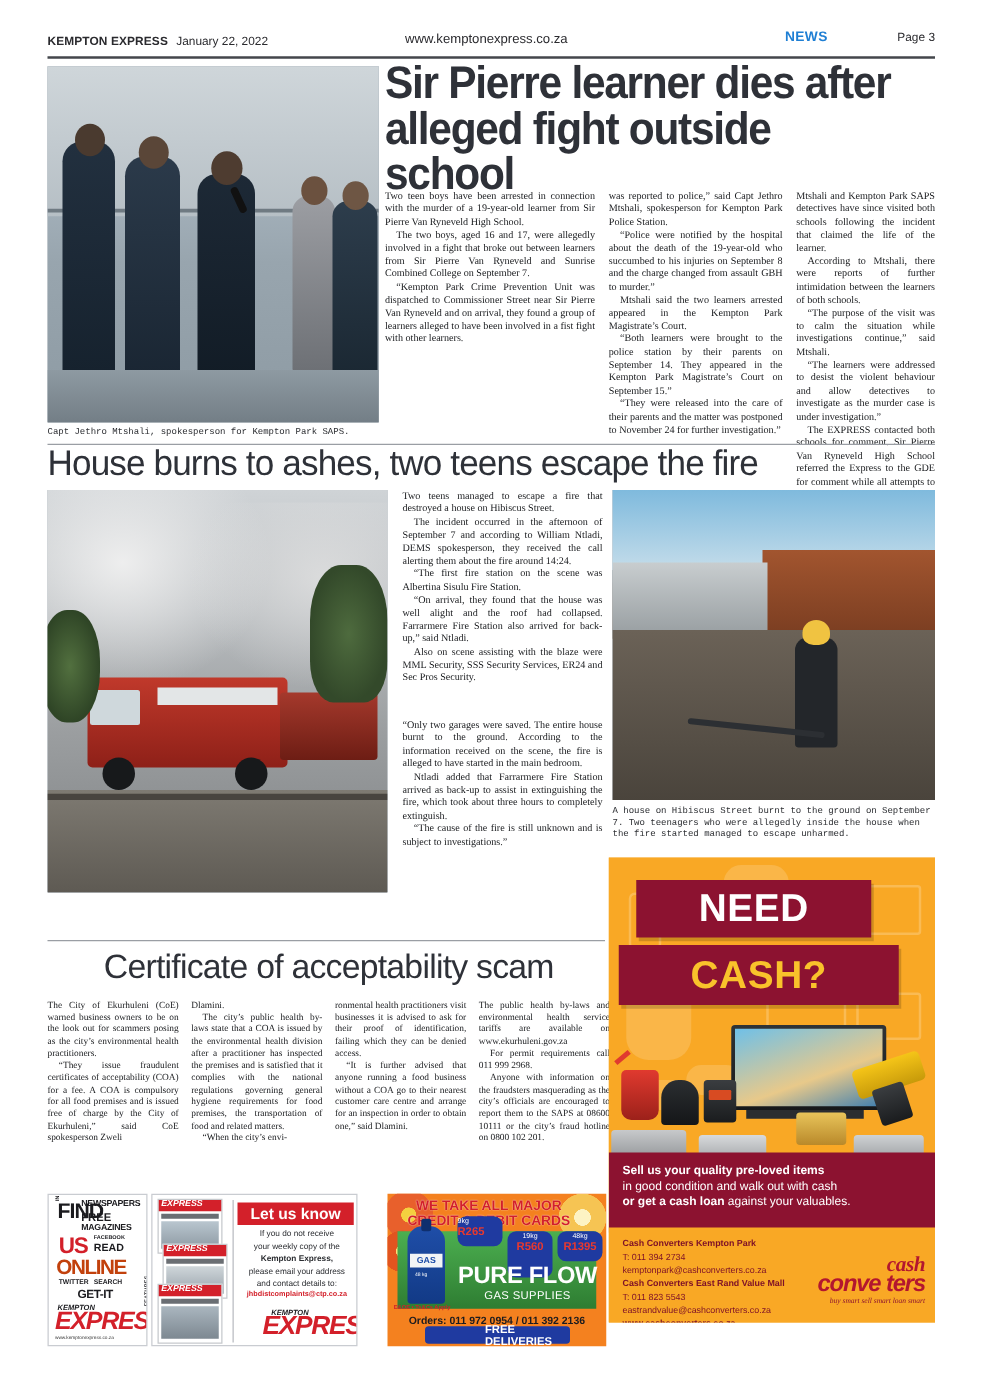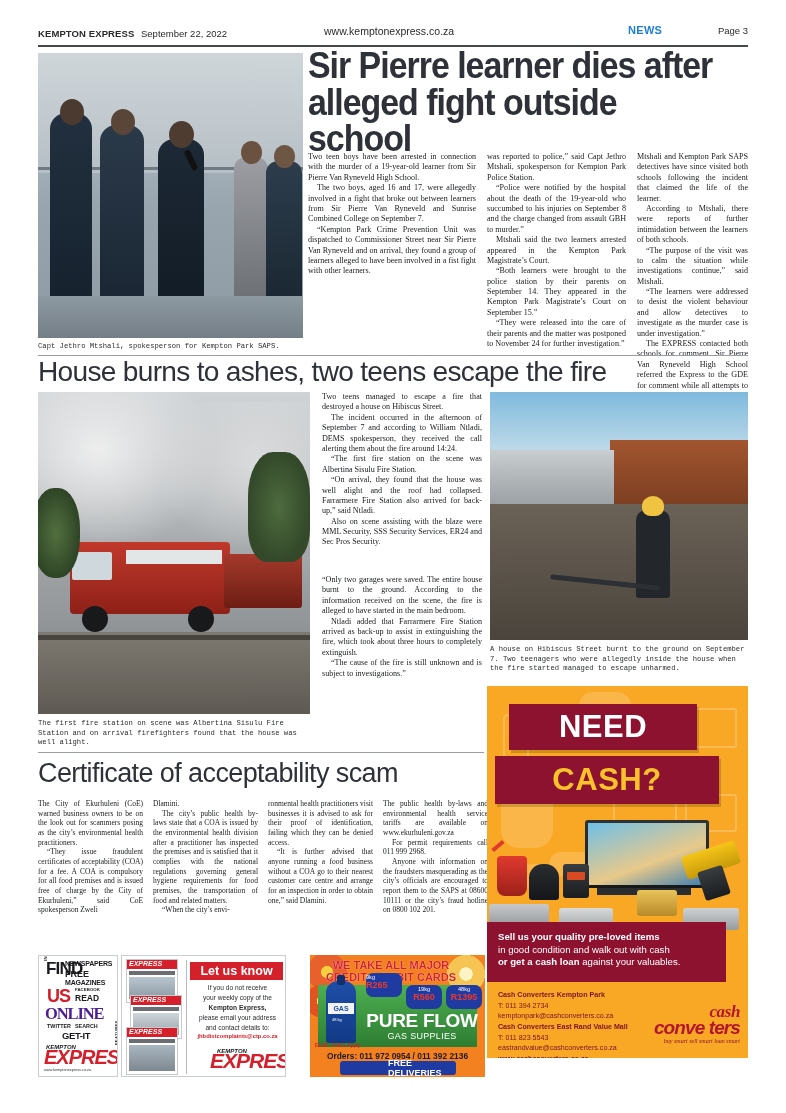--- a/index.html
+++ b/index.html
@@ -66,21 +66,21 @@
     transform:scaleX(0.985); transform-origin:left top;
   }
   .s2c1 { left:322px; top:392px; width:160px; }
   .s2c2 { left:322px; top:575px; width:160px; }
 
   
   .s3-head {
     position:absolute; left:38px; top:760px; width:450px;
     font-family:"Liberation Sans", sans-serif;
     font-weight:400; font-size:27px; line-height:1;
-    letter-spacing:-0.6px; color:#2e3138;
+    letter-spacing:-0.6px; color:#2e3138;text-align:center;
   }
   .s3c { top:799px; width:105px; font-size:7.5px; line-height:1.29; }
   .s3c1 { left:38px; }
   .s3c2 { left:153px; }
   .s3c3 { left:268px; }
   .s3c4 { left:383px; }
 
   
   .cc { position:absolute; left:487px; top:686px; width:261px; height:372px; overflow:hidden; background:#f5a623; }
   .cc-bg { position:absolute; inset:0; background:#f9a825; }
@@ -92,21 +92,21 @@
     display:flex; align-items:center; justify-content:center;
   }
   .cc-need span { font-family:"Liberation Sans", sans-serif; font-weight:700; font-size:31px; color:#fff; letter-spacing:0.5px; }
   .cc-cash {
     left:8px; top:70px; width:224px; height:48px;
     display:flex; align-items:center; justify-content:center;
   }
   .cc-cash span { font-family:"Liberation Sans", sans-serif; font-weight:700; font-size:31px; color:#f9c22b; letter-spacing:0.5px; }
   .cc-products { position:absolute; left:0; top:126px; width:261px; height:120px; }
   .cc-red {
-    position:absolute; left:0; top:236px; width:239px; height:64px; background:#8c1230;
+    position:absolute; left:0; top:236px; width:261px; height:64px; background:#8c1230;
     padding:9px 11px 0 11px;
   }
   .cc-red .l1 { font-family:"Liberation Sans", sans-serif; font-weight:700; font-size:9.6px; color:#fff; line-height:1.32;}
   .cc-red .l2 { font-family:"Liberation Sans", sans-serif; font-size:9.6px; color:#fff; line-height:1.32;}
   .cc-red .l2 b { font-weight:700; }
   .cc-foot { position:absolute; left:0; top:296px; width:261px; height:76px; background:#f9a825; padding:8px 11px; }
   .cc-foot .bold { font-family:Liberation Sans, sans-serif; font-weight:700; font-size:7.1px; color:#7d1028; line-height:1.5;}
   .cc-foot .norm { font-family:"Liberation Sans", sans-serif; font-size:7.1px; color:#7d1028; line-height:1.5;}
   .cc-logo { position:absolute; right:8px; bottom:14px; width:118px; text-align:right; }
   .cc-logo .l-cash { font-family:"Liberation Serif", serif; font-style:italic; font-weight:700; font-size:17px; color:#b3162f; line-height:.85; letter-spacing:-.4px;}
@@ -127,21 +127,21 @@
   .vrule { position:absolute; width:1px; background:#b9bcc1; }
 </style>
 </head>
 <body>
 
 <div class="page">
 
   <div class="masthead">
     <div class="mh-left">
       <span class="paper-name">KEMPTON EXPRESS</span>
-      <span style="margin-left:4px;">September 22, 2022</span>
+      <span style="margin-left:4px;">January 22, 2022</span>
     </div>
     <div class="mh-url">www.kemptonexpress.co.za</div>
     <div class="mh-news">NEWS</div>
     <div class="mh-page">Page 3</div>
   </div>
   <div class="mh-rule"></div>
 
   <div class="photo" style="left:38px; top:53px; width:265px; height:285px;">
     <div class="grad" style="background:
         linear-gradient(180deg,#b9c4cc 0%,#a9b6c0 28%,#98a5ae 55%,#8d9aa3 100%);"></div>
@@ -242,21 +242,20 @@
     <div style="position:absolute; left:0; top:112px; width:100%; height:136px; background:linear-gradient(180deg,#6b6257,#4a443c);"></div>
 
     <div style="position:absolute; left:146px; top:118px; width:34px; height:88px; background:#23262a; border-radius:10px 10px 3px 3px;"></div>
     <div style="position:absolute; left:152px; top:104px; width:22px; height:20px; background:#f0c341; border-radius:50% 50% 40% 40%;"></div>
 
     <div style="position:absolute; left:60px; top:188px; width:110px; height:5px; background:#2c2f33; border-radius:3px; transform:rotate(6deg);"></div>
   </div>
 
   <div class="cap" style="left:490px; top:645px; width:258px;">A house on Hibiscus Street burnt to the ground on September 7. Two teenagers who were allegedly inside the house when the fire started managed to escape unharmed.</div>
 
-  <div class="cap" style="left:38px; top:719px; width:272px;">The first fire station on scene was Albertina Sisulu Fire Station and on arrival firefighters found that the house was well alight.</div>
 
   <div class="rule-thin" style="left:38px; top:752px; width:446px;"></div>
   <div class="s3-head">Certificate of acceptability scam</div>
 
   <div class="col s3c s3c1">
     <p class="first">The City of Ekurhuleni (CoE) warned business owners to be on the look out for scammers posing as the city’s environmental health practitioners.</p>
     <p>“They issue fraudulent certificates of acceptability (COA) for a fee. A COA is compulsory for all food premises and is issued free of charge by the City of Ekurhuleni,” said CoE spokesperson Zweli</p>
   </div>
   <div class="col s3c s3c2">
     <p class="first">Dlamini.</p>
@@ -341,21 +340,21 @@
   <div class="ad ad1 adbox">
     <div class="inner">
       <div style="position:absolute; left:1px; top:2px; transform:rotate(-90deg); transform-origin:left top; font-family:'Liberation Sans',sans-serif; font-size:4.2px; font-weight:700; letter-spacing:.3px; width:40px;">INSTAGRAM</div>
       <div style="position:absolute; left:4px; top:1px; font-family:'Liberation Sans',sans-serif; font-weight:700; font-size:17px; color:#1b1b1f; letter-spacing:-.8px; line-height:1;">FIND</div>
       <div style="position:absolute; left:23px; top:1px; font-family:'Liberation Sans',sans-serif; font-weight:700; font-size:7px; letter-spacing:-.2px;">NEWSPAPERS</div>
       <div style="position:absolute; left:23px; top:10px; font-family:'Liberation Sans',sans-serif; font-weight:700; font-size:9px;">FREE</div>
       <div style="position:absolute; left:23px; top:20px; font-family:'Liberation Sans',sans-serif; font-weight:700; font-size:7px; letter-spacing:-.2px;">MAGAZINES</div>
       <div style="position:absolute; left:5px; top:28px; font-family:'Liberation Sans',sans-serif; font-weight:700; font-size:18px; color:#d3202a; line-height:1; letter-spacing:-1px;">US</div>
       <div style="position:absolute; left:33px; top:28px; font-family:'Liberation Sans',sans-serif; font-weight:700; font-size:4.4px;">FACEBOOK</div>
       <div style="position:absolute; left:33px; top:34px; font-family:'Liberation Sans',sans-serif; font-weight:700; font-size:8.5px;">READ</div>
-      <div style="position:absolute; left:3px; top:47px; font-family:Liberation Serif, serif; font-weight:700; font-size:16.5px; color:#4c1d95; letter-spacing:-1.1px; line-height:1;">ONLINE</div>
+      <div style="position:absolute; left:3px; top:47px; font-family:Liberation Sans, sans-serif; font-weight:700; font-size:16.5px; color:#c2410c; letter-spacing:-1.1px; line-height:1;">ONLINE</div>
       <div style="position:absolute; left:5px; top:64px; font-family:'Liberation Sans',sans-serif; font-weight:700; font-size:5.4px;">TWITTER</div>
       <div style="position:absolute; left:33px; top:64px; font-family:'Liberation Sans',sans-serif; font-weight:700; font-size:5.4px;">SEARCH</div>
       <div style="position:absolute; left:20px; top:71px; font-family:'Liberation Sans',sans-serif; font-weight:700; font-size:9.5px; letter-spacing:-.4px;">GET-IT</div>
       <div style="position:absolute; right:0px; top:52px; transform:rotate(-90deg); transform-origin:right top; font-family:'Liberation Sans',sans-serif; font-size:4.2px; font-weight:700; letter-spacing:.3px; width:34px; text-align:left;">FEATURES</div>
       <div style="position:absolute; left:4px; top:85px; font-family:'Liberation Sans',sans-serif; font-weight:700; font-style:italic; font-size:6px; color:#1b1b1f; background:#fff;">KEMPTON</div>
       <div class="kex-logo" style="position:absolute; left:2px; top:90px; font-size:20px;">EXPRESS</div>
       <div style="position:absolute; left:2px; bottom:1px; font-family:'Liberation Sans',sans-serif; font-size:3.8px; color:#333;">www.kemptonexpress.co.za</div>
     </div>
   </div>
 
@@ -410,21 +409,21 @@
     <div style="position:absolute; left:16px; top:26px; width:30px; height:62px; background:linear-gradient(180deg,#1f4ea8,#123a86); border-radius:12px 12px 3px 3px;">
       <div style="position:absolute; left:11px; top:-6px; width:8px; height:10px; background:#0f2f6e; border-radius:2px;"></div>
       <div style="position:absolute; left:2px; top:22px; width:26px; height:11px; background:#f2f4f6; display:flex; align-items:center; justify-content:center; font-family:'Liberation Sans',sans-serif; font-weight:700; font-size:7px; color:#1f4ea8;">GAS</div>
       <div style="position:absolute; left:6px; top:36px; font-family:'Liberation Sans',sans-serif; font-size:4px; color:#fff;">48 kg</div>
     </div>
 
     <div style="position:absolute; left:56px; top:18px; width:36px; height:24px; background:#1f3aa0; border-radius:7px; text-align:left; padding-top:1px;">
       <div style="font-family:'Liberation Sans',sans-serif; font-size:5.6px; color:#fff;">9kg</div>
       <div style="font-family:'Liberation Sans',sans-serif; font-weight:700; font-size:9px; color:#e8392f;">R265</div>
     </div>
-    <div style="position:absolute; left:96px; top:30px; width:36px; height:24px; background:#1f3aa0; border-radius:7px; text-align:center; padding-top:1px;">
+    <div style="position:absolute; left:96px; top:30px; width:36px; height:37px; background:#1f3aa0; border-radius:7px; text-align:center; padding-top:1px;">
       <div style="font-family:'Liberation Sans',sans-serif; font-size:5.6px; color:#fff;">19kg</div>
       <div style="font-family:'Liberation Sans',sans-serif; font-weight:700; font-size:9px; color:#e8392f;">R560</div>
     </div>
     <div style="position:absolute; left:136px; top:30px; width:36px; height:24px; background:#1f3aa0; border-radius:7px; text-align:center; padding-top:1px;">
       <div style="font-family:'Liberation Sans',sans-serif; font-size:5.6px; color:#fff;">48kg</div>
       <div style="font-family:'Liberation Sans',sans-serif; font-weight:700; font-size:9px; color:#e8392f;">R1395</div>
     </div>
 
     <div style="position:absolute; left:50px; top:56px; width:124px; text-align:center; font-family:'Liberation Sans',sans-serif; font-weight:700; font-size:19px; color:#fff; letter-spacing:-.3px; line-height:1;">PURE FLOW</div>
     <div style="position:absolute; left:50px; top:76px; width:124px; text-align:center; font-family:'Liberation Sans',sans-serif; font-size:9px; color:#fff; letter-spacing:.3px;">GAS SUPPLIES</div>

